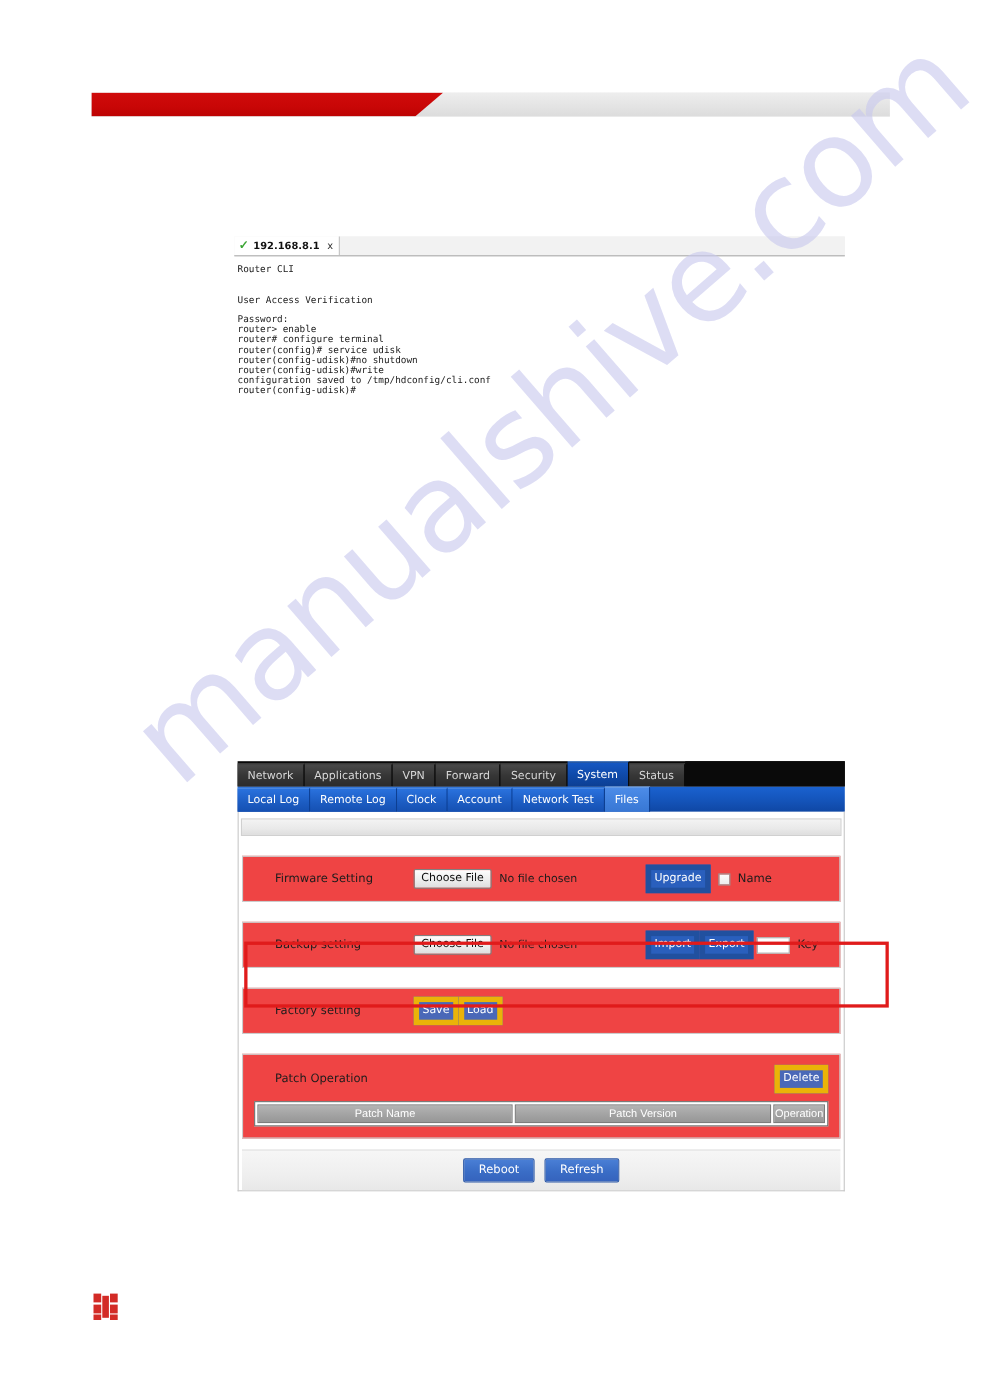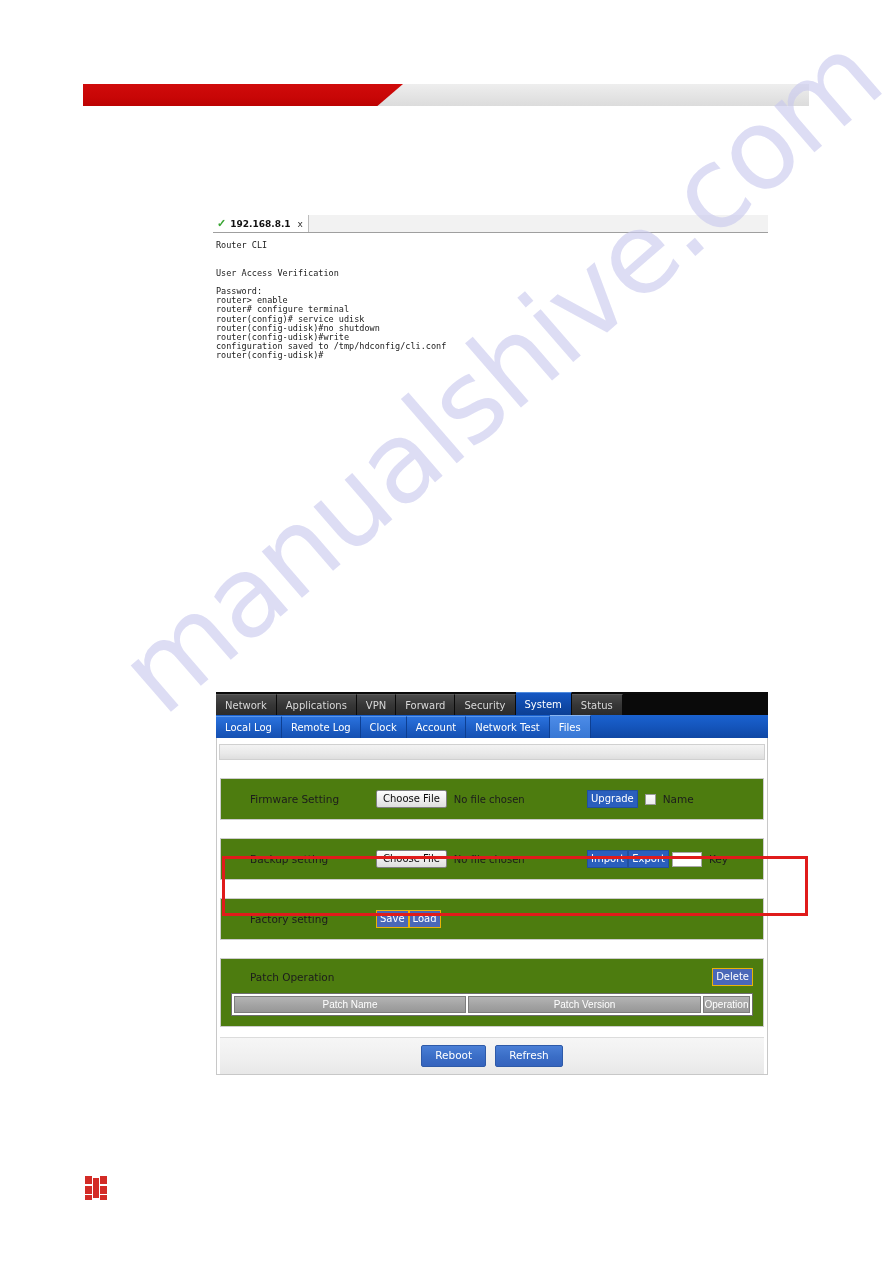--- a/index.html
+++ b/index.html
@@ -231,21 +231,21 @@
   #status-bar {
     margin: 0 2px 0 2px;
     height: 14px;
     background: linear-gradient(to bottom, #f3f3f3 0%, #e9e9e9 60%, #dedede 100%);
     border: 1px solid #d0d0d0;
   }
 
   .panel {
     margin: 18px 3px 0 3px;
     border: 1px solid #cccccc;
-    background: #4d7c0f;
+    background: #ef4444;
     min-height: 42px;
     display: flex;
     align-items: center;
     padding: 0 0 0 0;
     box-sizing: border-box;
     position: relative;
   }
   .panel .panel-label {
     width: 155px;
     padding-left: 29px;
@@ -280,21 +280,21 @@
     margin-left: 7px;
     white-space: nowrap;
   }
 
   
   .flat-btn {
     font-family: "DejaVu Sans", sans-serif;
     font-size: 10px;
     color: #ffffff;
     background: #4a68b8;
-    border: 1px solid #eab308;
+    border: 5px solid #eab308;
     padding: 1px 3px 2px 3px;
     line-height: 13px;
     white-space: nowrap;
     box-sizing: border-box;
   }
   .flat-btn.strong { background: #2a5fbd; border-color: #21509f; }
 
   .chk {
     width: 11px; height: 11px;
     border: 1px solid #9a9a9a;

